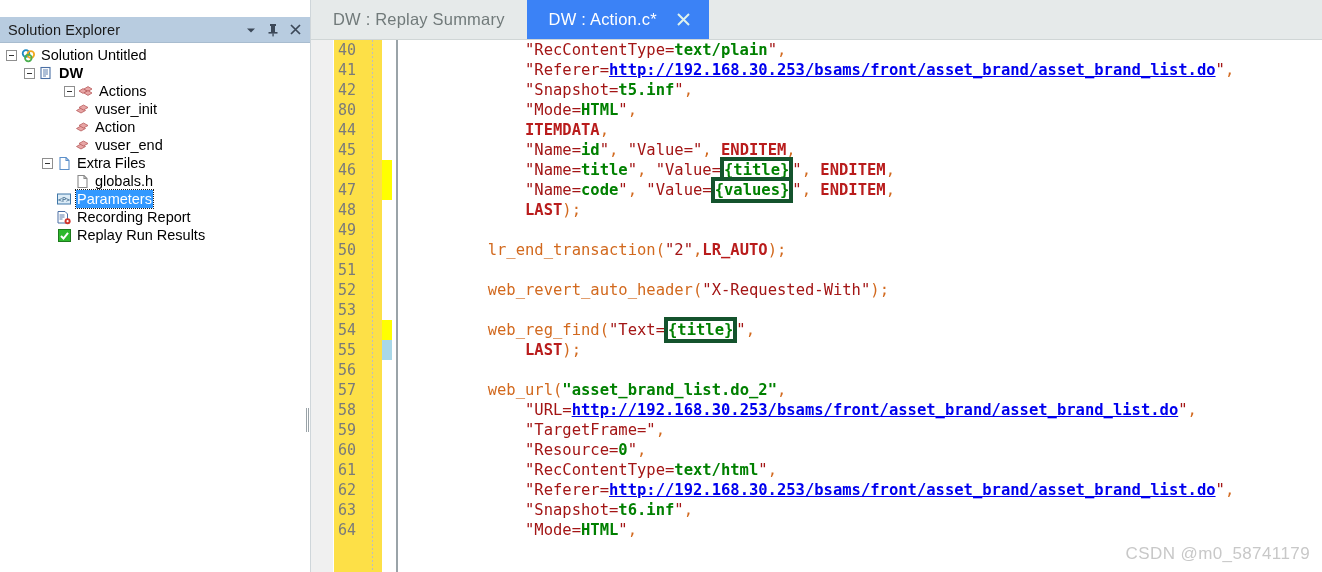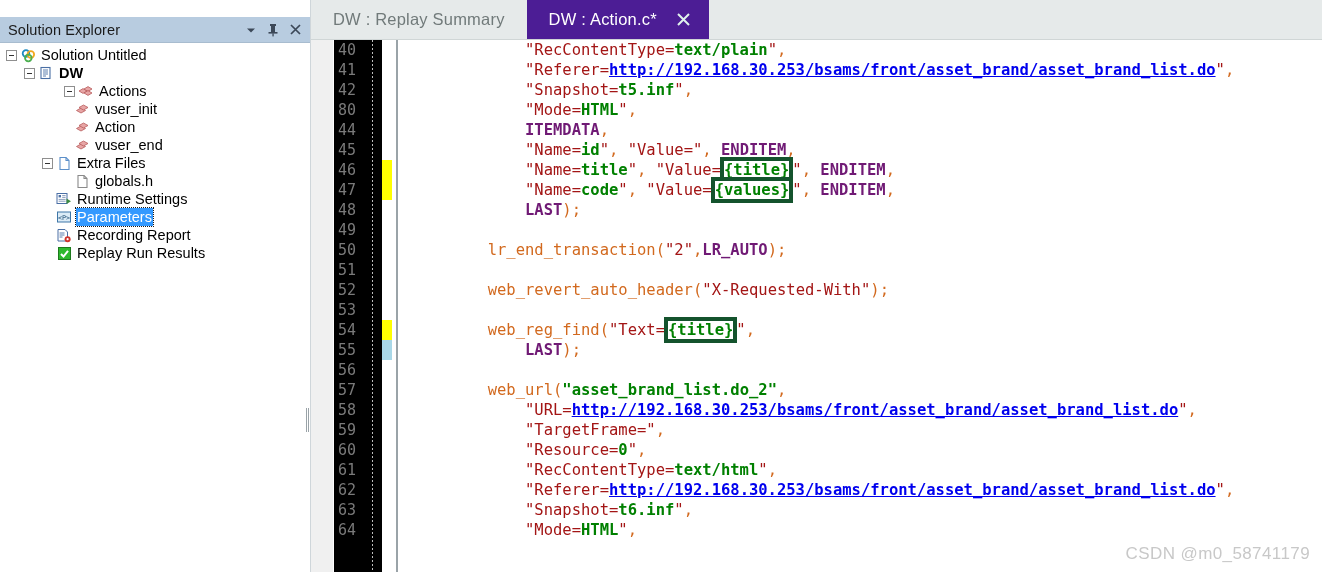--- a/index.html
+++ b/index.html
@@ -93,21 +93,21 @@
     display: flex; align-items: stretch;
     border-bottom: 1px solid #d0d6d6;
   }
   .tab {
     display: flex; align-items: center;
     padding: 0 22px;
     font-size: 16.5px; color: #717a7a;
     white-space: nowrap; letter-spacing: .2px;
   }
   .tab.active {
-    background: #4c1d95; color: #ffffff;
+    background: #3b82f6; color: #ffffff;
     padding-right: 14px;
   }
   .tab-close {
     margin-left: 16px; width: 22px; height: 22px;
     display: flex; align-items: center; justify-content: center;
     color: #d9f2ea;
   }
   .tab-filler { flex: 1; background: #e6eaea; }
 
   
@@ -116,21 +116,21 @@
     display: flex; background: #ffffff;
     overflow: hidden;
   }
   .bookmark-margin {
     width: 23px; flex: 0 0 23px;
     background: #f0f0f0;
     border-right: 1px solid #ffffff;
   }
   .gutter {
     flex: 0 0 48px; width: 48px;
-    position: relative; background: #000000;
+    position: relative; background: #fde047;
   }
   .ln {
     height: 20px; line-height: 20px;
     text-align: left; padding-left: 4px;
     font-family: "DejaVu Sans Mono", monospace;
     font-size: 15px; color: #7a7a7a;
   }
   .dotline {
     position: absolute; top: 0; right: 9px;
     width: 1px; height: 100%;
@@ -159,21 +159,21 @@
     overflow: hidden;
   }
   .cline {
     height: 20px; line-height: 20px;
     white-space: pre;
   }
 
   
   .t-str   { color: #a31515; }
   .t-strv  { color: #008000; font-weight: bold; }
-  .t-kw    { color: #701a75; font-weight: bold; }
+  .t-kw    { color: #b91c1c; font-weight: bold; }
   .t-fn    { color: #d2691e; }
   .t-punct { color: #d2691e; }
   .t-plain { color: #000000; }
   .t-url   { color: #0000ee; font-weight: bold; text-decoration: underline; }
   .t-param {
     color: #008000; font-weight: bold;
     border: 4px solid #14532d; background: #ffffff;
     padding: 0 0px; margin: 0 -1px;
   }
 
@@ -295,31 +295,20 @@
       <div class="tnode" style="padding-left:74px">
         <span class="tico">
           <svg width="13" height="15" viewBox="0 0 13 15">
             <path d="M2 1.5 h6 l3 3 v9 h-9 Z" fill="#ffffff" stroke="#8a8a8a" stroke-width="1.1"></path>
             <path d="M8 1.5 v3 h3" fill="none" stroke="#8a8a8a" stroke-width="1.1"></path>
           </svg>
         </span>
         <span class="tlabel">globals.h</span>
       </div>
 
-      <div class="tnode" style="padding-left:56px">
-        <span class="tico">
-          <svg width="16" height="14" viewBox="0 0 16 14">
-            <rect x="1" y="1.5" width="10" height="10" fill="#fff" stroke="#4a6fa5" stroke-width="1"></rect>
-            <rect x="2.6" y="3" width="2.4" height="2.4" fill="#4a6fa5"></rect>
-            <path d="M6.2 3.6h3.4M6.2 5.4h3.4M2.6 7.4h7M2.6 9.2h7" stroke="#7d93b5" stroke-width="0.9"></path>
-            <path d="M10.5 6.5 L15 9.2 L10.5 12 Z" fill="#3d8b40"></path>
-          </svg>
-        </span>
-        <span class="tlabel">Runtime Settings</span>
-      </div>
 
       <div class="tnode selected" style="padding-left:56px">
         <span class="tico">
           <svg width="16" height="14" viewBox="0 0 16 14">
             <rect x="1.5" y="2" width="13" height="10" fill="#dcecf7" stroke="#3f77a8" stroke-width="1"></rect>
             <text x="8" y="9.6" font-size="6.6" fill="#15466e" text-anchor="middle" font-family="DejaVu Sans Mono, monospace">&lt;P&gt;</text>
           </svg>
         </span>
         <span class="tlabel">Parameters</span>
       </div>

